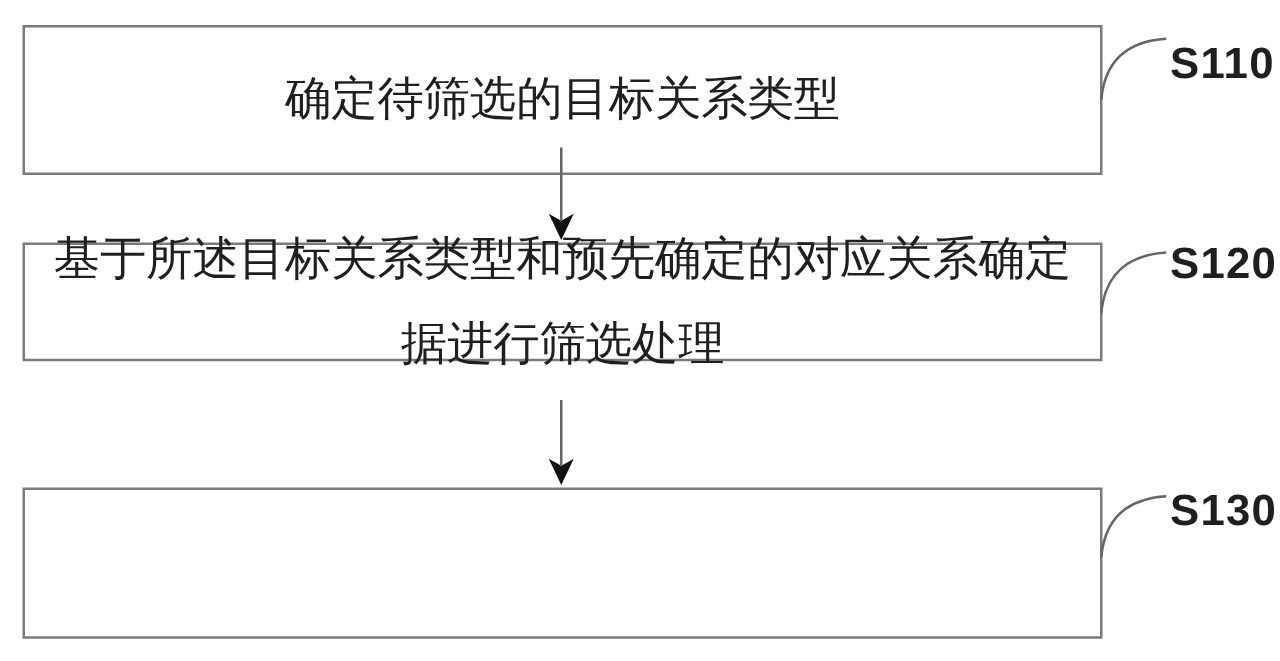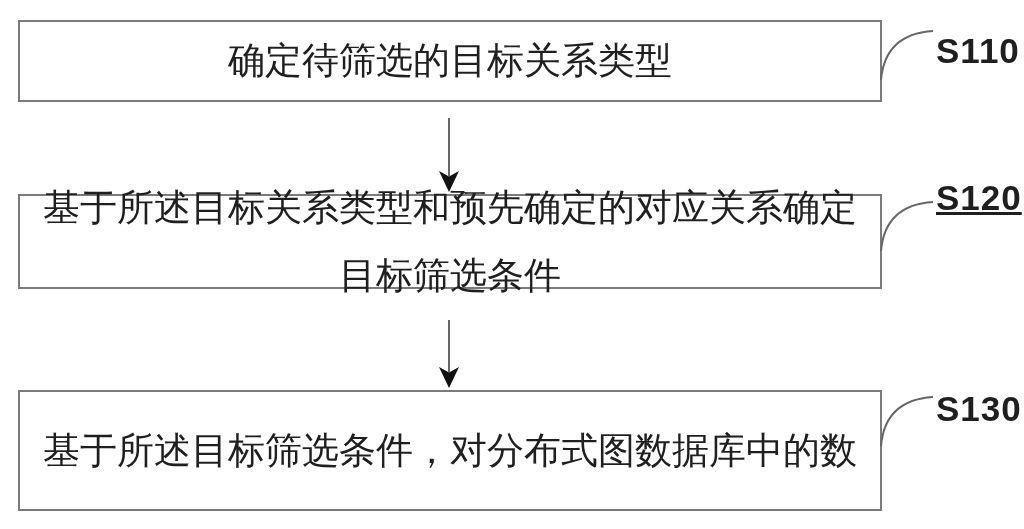--- a/index.html
+++ b/index.html
@@ -27,36 +27,36 @@
     justify-content: center;
     align-items: center;
     color: var(--text, #1f1f1f);
     font-size: 37px;
     line-height: 52px;
   }
   .flow-box .txt {
     white-space: nowrap;
     text-align: center;
   }
-  #box-1 { top: 20px;  height: 82px;  }
+  #box-1 { top: 20px;  height: 120px;  }
   #box-2 { top: 194px; height: 95px; gap: 16px; }
   #box-3 { top: 390px; height: 121px; }
 
   .step-label {
     position: absolute;
     left: 936px;
     font-family: "Liberation Sans", "DejaVu Sans", sans-serif;
     font-size: 35px;
     font-weight: 600;
     line-height: 1;
     color: var(--text, #1f1f1f);
     letter-spacing: 1px;
   }
   #label-1 { top: 33px;  }
-  #label-2 { top: 180px; text-decoration: underline; }
+  #label-2 { top: 193px; }
   #label-3 { top: 391px; }
 
   svg.connector-layer {
     position: absolute;
     left: 0;
     top: 0;
     pointer-events: none;
   }
   .connector-line {
     stroke: var(--connector, #6e6e6e);
@@ -77,25 +77,24 @@
 <body>
 
 <div class="stage">
 
   <div class="flow-box" id="box-1">
     <div class="txt">确定待筛选的目标关系类型</div>
   </div>
 
   <div class="flow-box" id="box-2">
     <div class="txt">基于所述目标关系类型和预先确定的对应关系确定</div>
-    <div class="txt">目标筛选条件</div>
+    <div class="txt">据进行筛选处理</div>
   </div>
 
   <div class="flow-box" id="box-3">
-    <div class="txt">基于所述目标筛选条件，对分布式图数据库中的数</div>
   </div>
 
   <div class="step-label" id="label-1">S110</div>
   <div class="step-label" id="label-2">S120</div>
   <div class="step-label" id="label-3">S130</div>
 
   <svg class="connector-layer" width="1024" height="529" viewBox="0 0 1024 529">
     <g>
       <line class="connector-line" x1="449" y1="118" x2="449" y2="176"></line>
       <path class="arrow-head" d="M439 171 L449 176.5 L459 171 L449 192 Z"></path>

